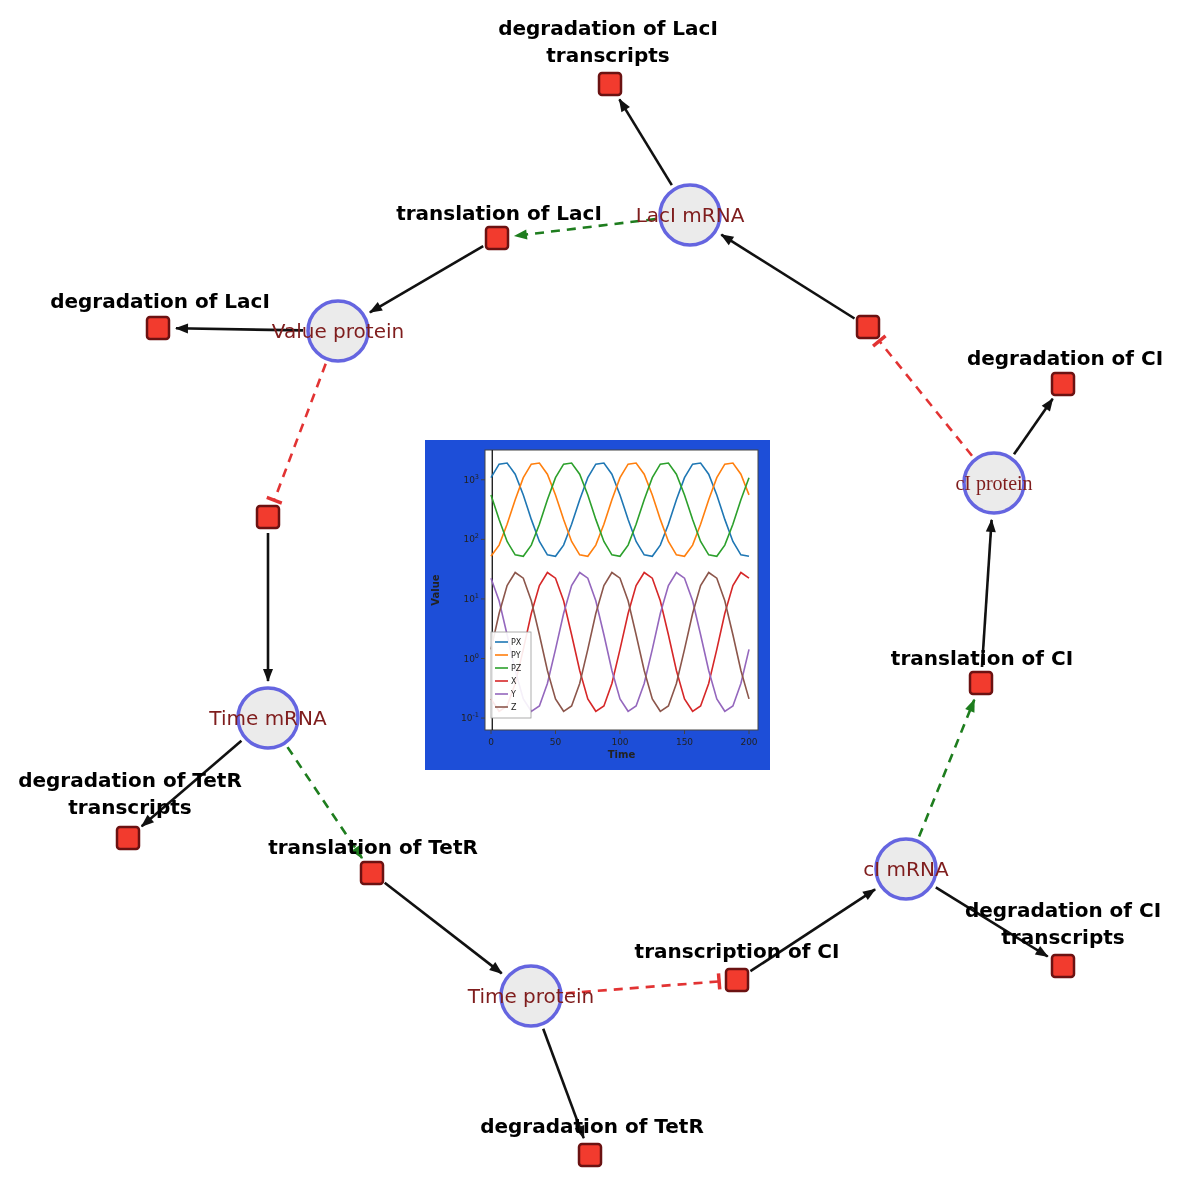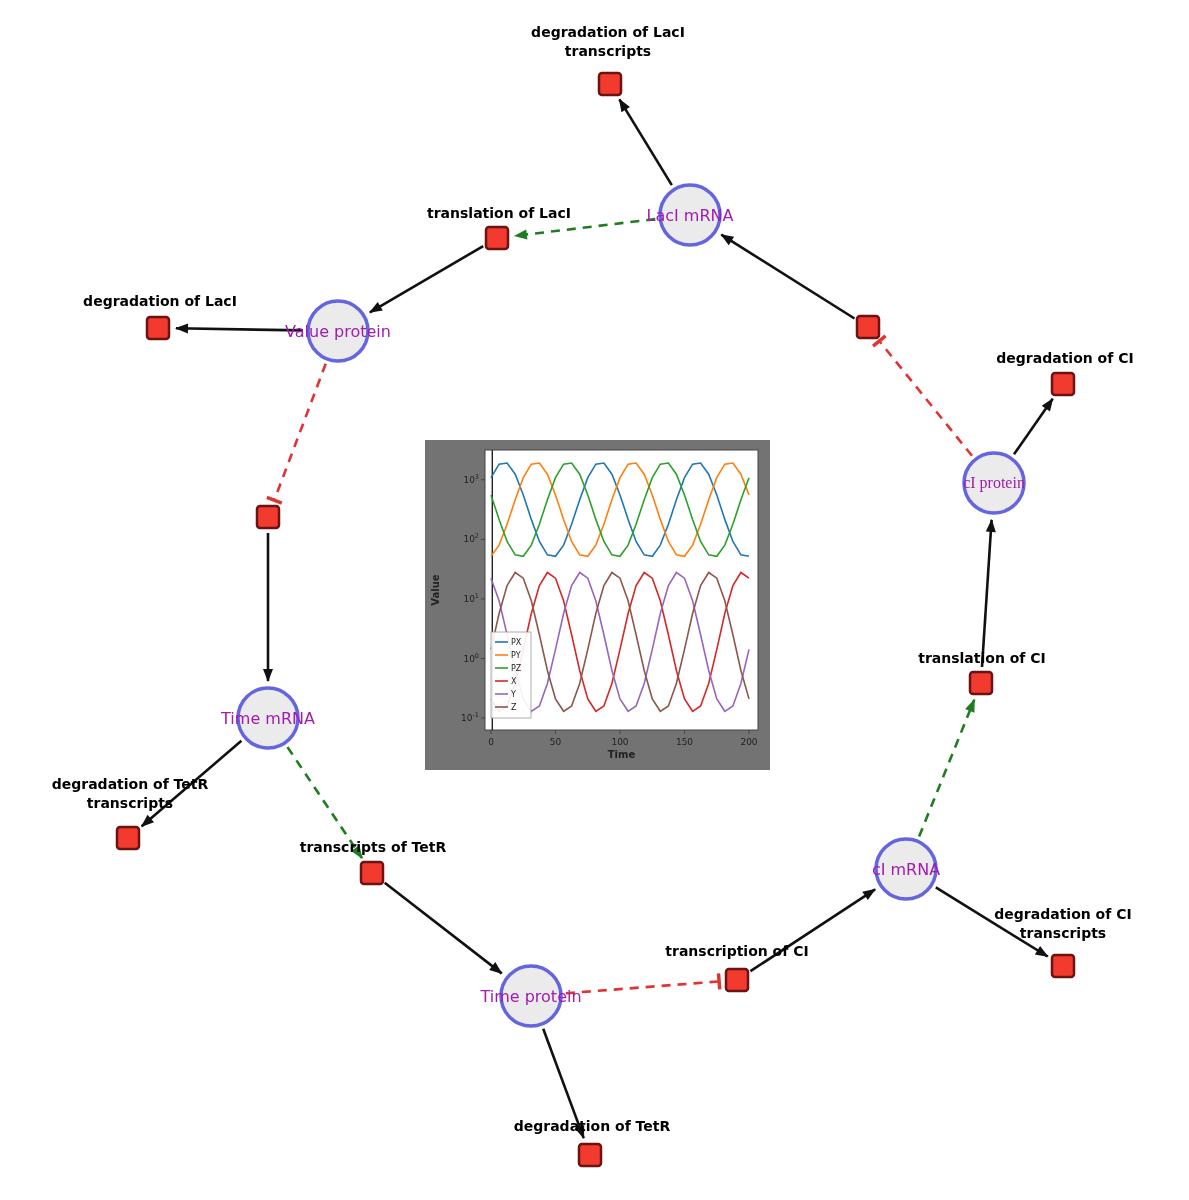--- a/index.html
+++ b/index.html
@@ -3,25 +3,25 @@
 <meta charset="utf-8">
 <style>
   html,body{margin:0;padding:0;background:#fff;}
   .stage{position:relative;width:1189px;height:1200px;background:#fff;overflow:hidden;
          font-family:"DejaVu Sans","Liberation Sans",sans-serif;}
   #net-svg{position:absolute;left:0;top:0;}
   .edge-solid{stroke:#111;stroke-width:2.6;fill:none;}
   .edge-mod{stroke:#1e7d1e;stroke-width:2.6;fill:none;stroke-dasharray:9 7;}
   .edge-inh{stroke:#e23333;stroke-width:2.6;fill:none;stroke-dasharray:9 7;}
   #labels-layer{position:absolute;left:0;top:0;width:100%;height:100%;pointer-events:none;}
-  .species-label{position:absolute;transform:translate(-50%,-50%);font-size:16px;color:#a21caf;
+  .species-label{position:absolute;transform:translate(-50%,-50%);font-size:20px;color:#7f1d1d;
                  white-space:nowrap;text-align:right;}
-  .reaction-label{position:absolute;transform:translate(-50%,-50%);font-size:14px;font-weight:bold;
+  .reaction-label{position:absolute;transform:translate(-50%,-50%);font-size:20px;font-weight:bold;
                   color:#000;white-space:nowrap;text-align:center;line-height:1.35;}
-  .chart-wrap{position:absolute;left:425px;top:440px;width:345px;height:330px;background:#737373;}
+  .chart-wrap{position:absolute;left:425px;top:440px;width:345px;height:330px;background:#1d4ed8;}
   .chart-wrap svg{font-family:"DejaVu Sans",sans-serif;}
 </style>
 </head>
 <body>
 
 <div class="stage">
   <svg id="net-svg" width="1189" height="1200">
       <defs>
         <marker id="m-arrow" markerUnits="userSpaceOnUse" markerWidth="16" markerHeight="14" refX="13" refY="6" orient="auto">
           <path d="M1,1 L14,6 L1,11 Z" fill="#111111"></path>
@@ -76,21 +76,21 @@
       <div class="species-label" style="left: 268px; top: 718px;">Time mRNA</div>
       <div class="species-label" style="left: 531px; top: 996px;">Time protein</div>
       <div class="species-label" style="left: 906px; top: 869px;">cI mRNA</div>
       <div class="species-label" style="left: 994px; top: 483px; font-family: Liberation Serif, serif;">cI protein</div>
       <div class="reaction-label" style="left: 608px; top: 42px;">degradation of LacI<br>transcripts</div>
       <div class="reaction-label" style="left: 499px; top: 213px;">translation of LacI</div>
       <div class="reaction-label" style="left: 160px; top: 301px;">degradation of LacI</div>
       <div class="reaction-label" style="left: 1065px; top: 358px;">degradation of CI</div>
       <div class="reaction-label" style="left: 982px; top: 658px;">translation of CI</div>
       <div class="reaction-label" style="left: 130px; top: 794px;">degradation of TetR<br>transcripts</div>
-      <div class="reaction-label" style="left: 373px; top: 847px;">transcripts of TetR</div>
+      <div class="reaction-label" style="left: 373px; top: 847px;">translation of TetR</div>
       <div class="reaction-label" style="left: 1063px; top: 924px;">degradation of CI<br>transcripts</div>
       <div class="reaction-label" style="left: 737px; top: 951px; text-align: right;">transcription of CI</div>
       <div class="reaction-label" style="left: 592px; top: 1126px;">degradation of TetR</div>
     </div>
   <div class="chart-wrap">
     <svg id="chart-svg" width="345" height="330">
         <rect x="60" y="10" width="273" height="280" fill="#fff" stroke="#444" stroke-width="1"></rect>
         <line x1="56" y1="39.787234042553195" x2="60" y2="39.787234042553195" stroke="#444" stroke-width="1"></line>
         <text x="54" y="42.787234042553195" text-anchor="end" font-size="9" fill="#222">10<tspan dy="-4" font-size="6.5">3</tspan></text>
         <line x1="56" y1="99.36170212765957" x2="60" y2="99.36170212765957" stroke="#444" stroke-width="1"></line>

